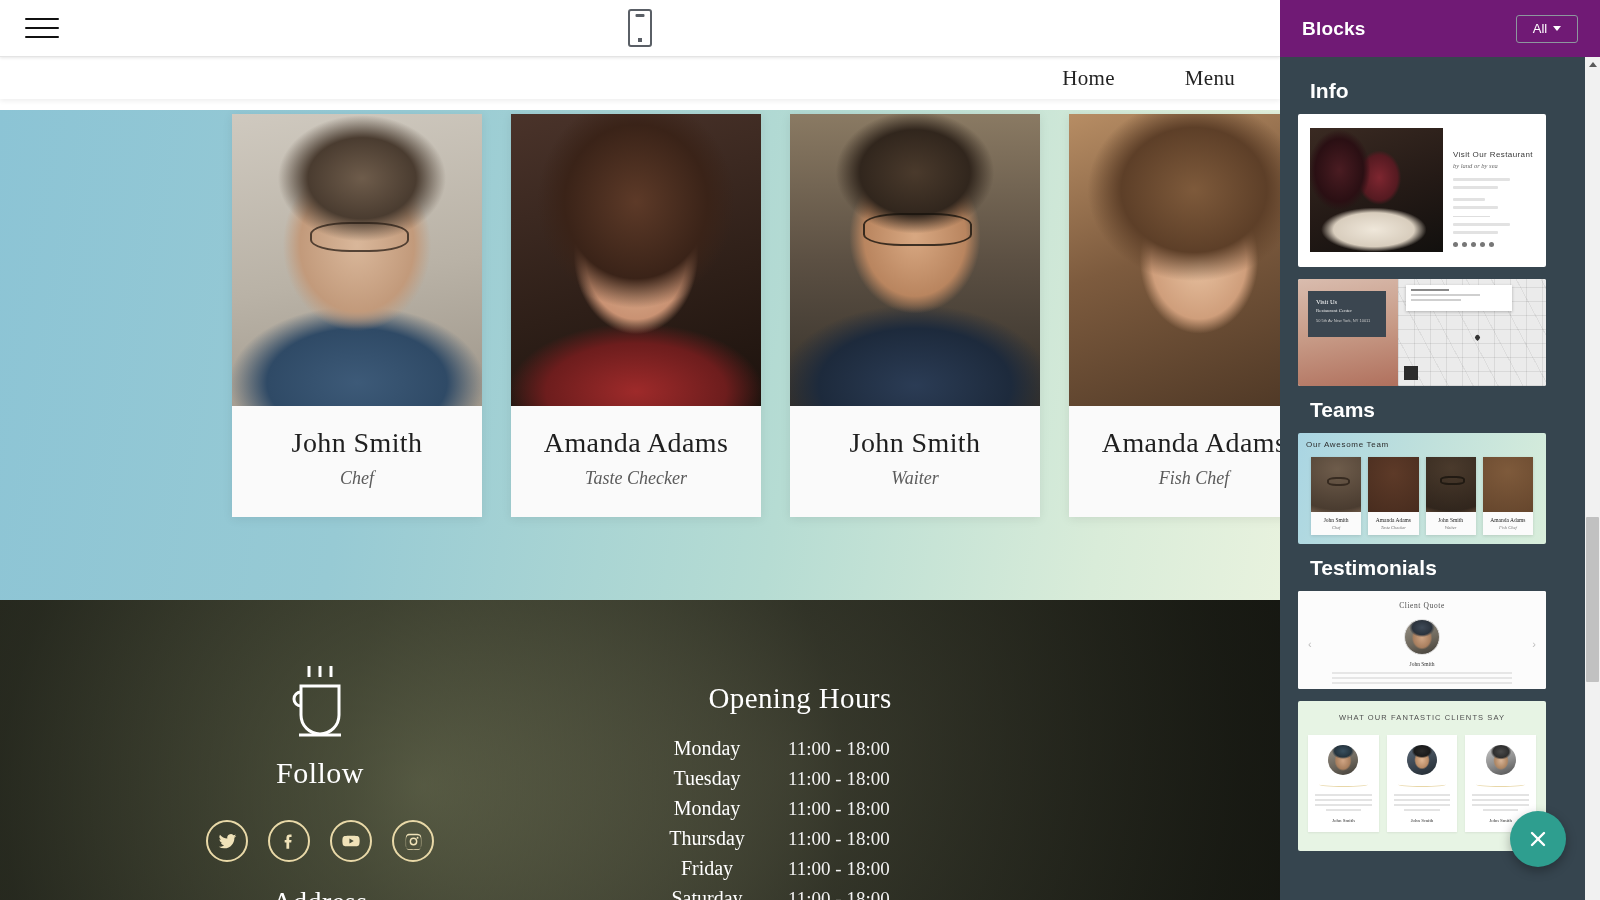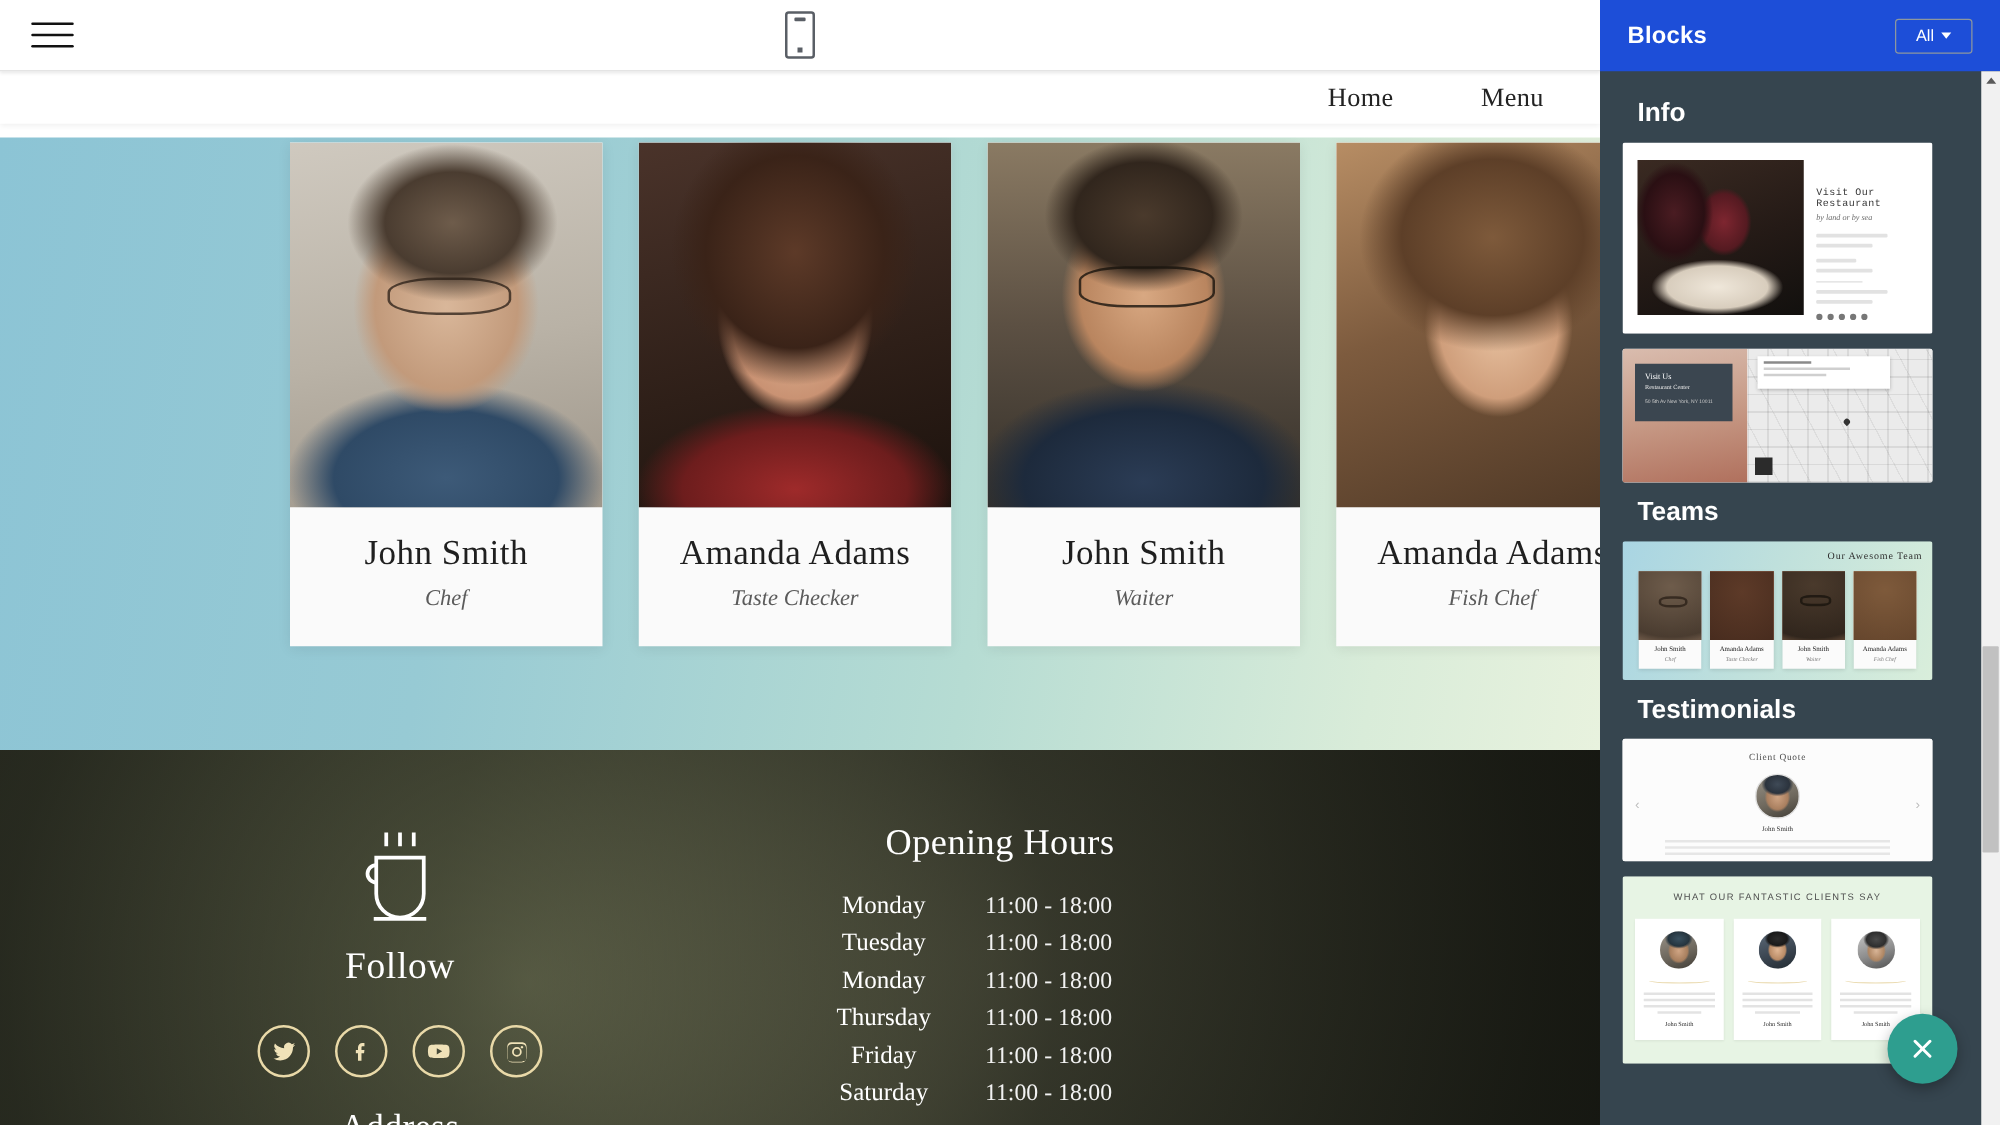--- a/index.html
+++ b/index.html
@@ -159,21 +159,21 @@
     border: 2px solid #e9d9a8;
     display: flex; align-items: center; justify-content: center;
     cursor: pointer;
   }
   .social-icon svg { fill: #f0e2b8; }
   #address-heading {
     font-family: "Liberation Serif", serif;
     font-size: 28px; color: #ffffff; margin-top: 24px; letter-spacing: .5px;
   }
 
-  #footer-col-hours { width: 320px; padding-top: 58px; }
+  #footer-col-hours { width: 320px; padding-top: 82px; }
   .footer-heading {
     font-family: "Liberation Serif", serif;
     font-size: 29px; color: #ffffff;
     text-align: center; letter-spacing: .4px;
   }
   #hours-list { margin-top: 22px; }
   .hour-row {
     display: flex; align-items: baseline;
     font-family: "Liberation Serif", serif;
     margin-bottom: 7px;
@@ -200,21 +200,21 @@
 
   
   #blocks-panel {
     position: absolute; right: 0; top: 0;
     width: 320px; height: 900px;
     background: #36454f;
     display: flex; flex-direction: column;
     z-index: 60;
   }
   #blocks-panel-header {
-    height: 57px; background: #1d4ed8;
+    height: 57px; background: #701a75;
     display: flex; align-items: center; justify-content: space-between;
     padding: 0 22px;
     flex: 0 0 57px;
   }
   #blocks-title { color: #ffffff; font-size: 19px; font-weight: bold; letter-spacing: .2px; }
   #category-filter {
     min-width: 62px; height: 28px;
     border: 1px solid #8d979e; border-radius: 3px;
     color: #ffffff; font-size: 13px;
     display: flex; align-items: center; justify-content: center; gap: 6px;
@@ -243,21 +243,21 @@
   .thumb-info { height: 153px; padding: 14px 12px; display: flex; gap: 10px; background: #fff; }
   .thumb-food {
     width: 133px; height: 124px; flex: 0 0 133px;
     background:
       radial-gradient(ellipse 40px 52px at 22% 34%, #4a1c22 0%, #2a0f13 60%, rgba(42,15,19,0) 78%),
       radial-gradient(ellipse 26px 32px at 52% 40%, #7e2630 0%, #551a21 70%, rgba(85,26,33,0) 85%),
       radial-gradient(ellipse 62px 26px at 48% 82%, #efe7da 0%, #d8cdbd 65%, rgba(216,205,189,0) 85%),
       linear-gradient(160deg, #3a2a22 0%, #241a16 55%, #12100e 100%);
   }
   .thumb-info-text { flex: 1; padding-top: 22px; }
-  .ti-title { font-family: Liberation Mono, monospace; font-size: 8px; color: #3a3a3a; letter-spacing: .4px; }
+  .ti-title { font-family: Liberation Sans, sans-serif; font-size: 8px; color: #3a3a3a; letter-spacing: .4px; }
   .ti-sub { font-family: "Liberation Serif", serif; font-style: italic; font-size: 6.5px; color: #6a6a6a; margin-top: 3px; }
   .ti-line { height: 3px; background: #e2e2e2; border-radius: 1px; margin-top: 5px; }
   .ti-line.w70 { width: 70%; } .ti-line.w55 { width: 55%; } .ti-line.w40 { width: 40%; }
   .ti-rule { height: 1px; background: #dedede; margin: 7px 0 6px; width: 46%; }
   .ti-socials { display: flex; gap: 4px; margin-top: 8px; }
   .ti-socials i { width: 5px; height: 5px; background: #777; border-radius: 50%; display: block; }
 
   .thumb-map { height: 107px; display: flex; }
   .tm-left {
     width: 100px; position: relative;
@@ -291,21 +291,21 @@
     width: 5px; height: 5px; background: #333; border-radius: 50% 50% 50% 0;
     transform: rotate(-45deg);
   }
   .tm-logo { position: absolute; left: 6px; bottom: 6px; width: 14px; height: 14px; background: #2b2b2b; }
 
   .thumb-teams {
     height: 111px;
     background: linear-gradient(110deg, #a9d5e3 0%, #bfe0dc 45%, #d9eedb 100%);
     padding: 7px 8px 0;
   }
-  .tt-title { text-align: right; font-family: Liberation Serif, serif; font-size: 8px; color: #2d2d2d; letter-spacing: .7px; }
+  .tt-title { text-align: left; font-family: Liberation Sans, sans-serif; font-size: 8px; color: #2d2d2d; letter-spacing: .7px; }
   .tt-row { display: flex; gap: 7px; margin-top: 8px; padding: 0 5px; }
   .tt-card { flex: 1; background: #fbfbfb; box-shadow: 0 1px 3px rgba(0,0,0,.12); }
   .tt-card .tt-photo { width: 100%; height: 55px; }
   .tt-card .tt-name { font-family: "Liberation Serif", serif; font-size: 5.5px; color: #222; text-align: center; margin-top: 5px; }
   .tt-card .tt-role { font-family: "Liberation Serif", serif; font-style: italic; font-size: 4.5px; color: #777; text-align: center; margin-top: 2px; padding-bottom: 5px; }
 
   .thumb-quote { height: 98px; background: #fcfcfc; padding: 10px 12px; position: relative; }
   .tq-title { text-align: center; font-family: "Liberation Serif", serif; font-size: 7.5px; color: #4a4a4a; letter-spacing: .6px; }
   .tq-avatar {
     width: 36px; height: 36px; border-radius: 50%; margin: 9px auto 0;

